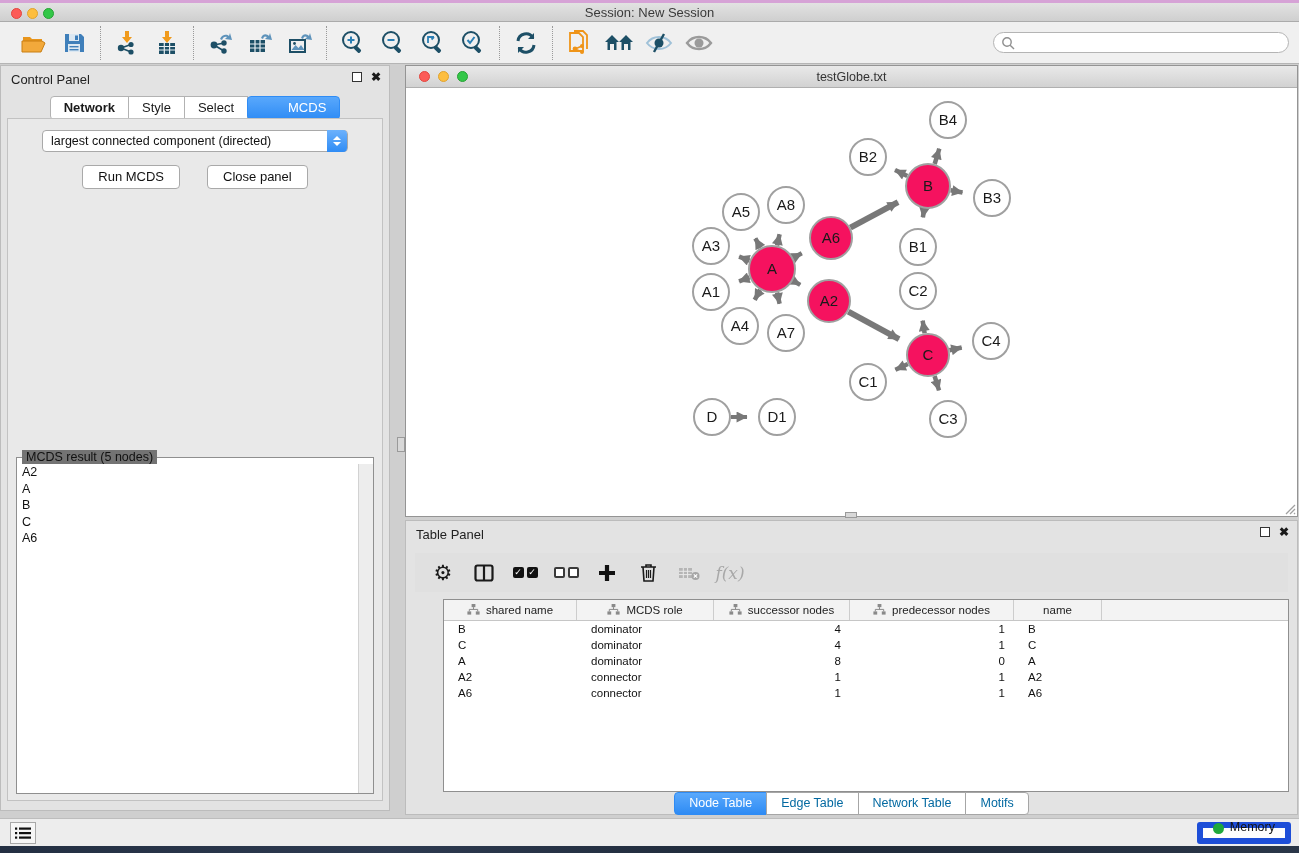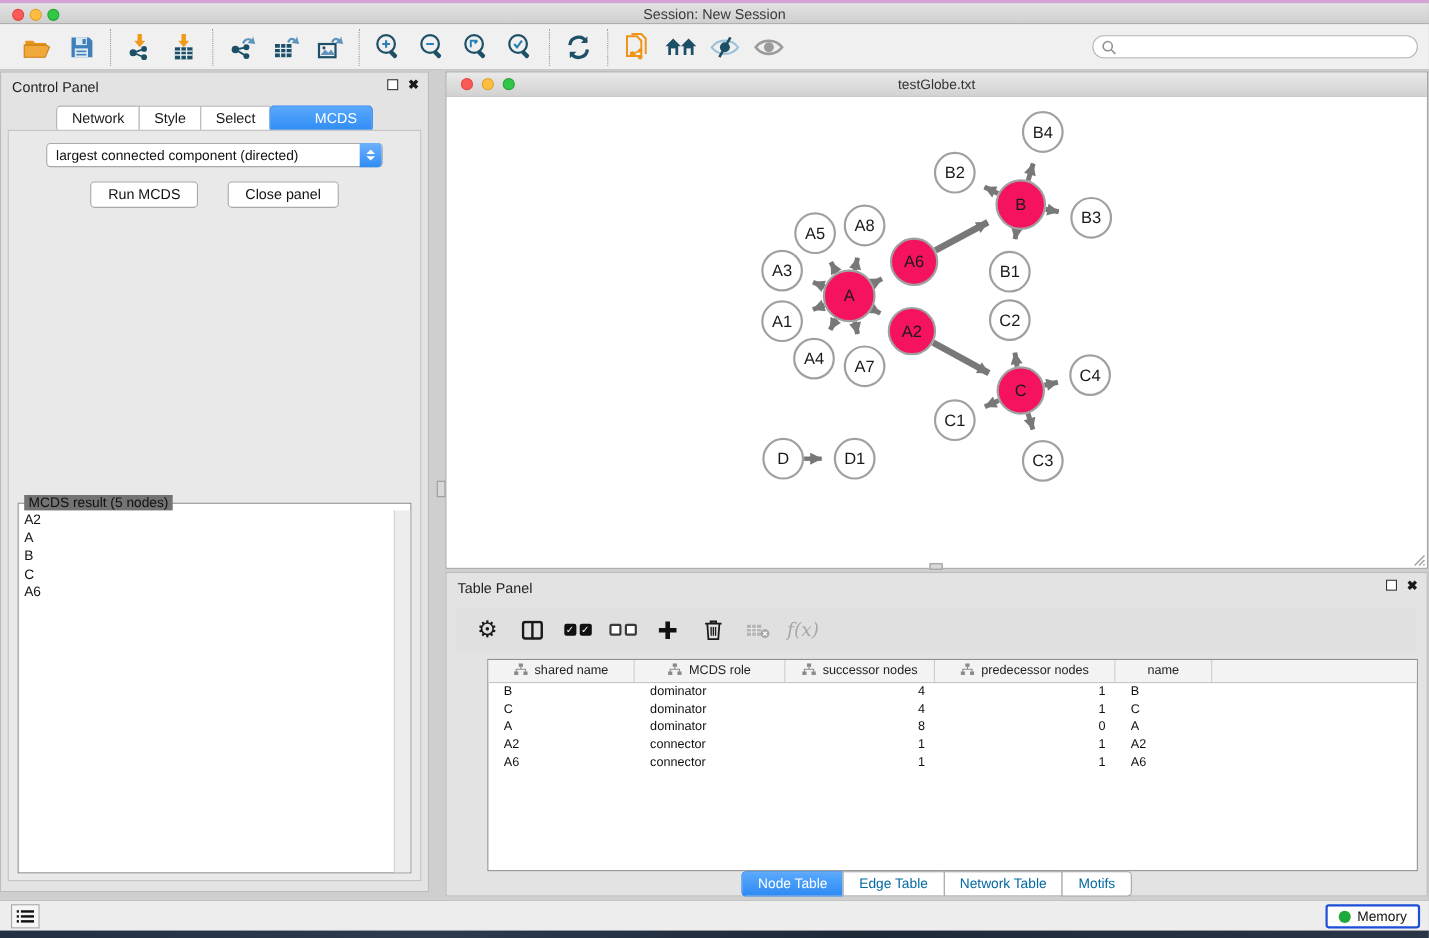--- a/index.html
+++ b/index.html
@@ -38,21 +38,21 @@
                    background:#e3e3e3; border:1px solid #bcbcbc; }
   .panel-header { position:relative; height:26px; }
   .panel-header .ptitle { position:absolute; left:10px; top:6px; font-size:13px; color:#222; }
   .panel-icons { position:absolute; right:8px; top:6px; display:flex; gap:9px; align-items:center; }
   .icon-float { width:10px; height:10px; border:1.5px solid #333; background:#fff; display:inline-block; }
   .icon-close { font-size:12px; font-weight:bold; color:#1a1a1a; line-height:10px; }
 
   .ctabs { position:absolute; left:0; right:0; top:30px; display:flex; justify-content:center; }
   .ctab { font-size:13px; color:#1a1a1a; background:#fff; border:1px solid #b2b2b2;
           padding:3px 13px 4px; margin-left:-1px; }
-  .ctab:first-child { border-radius:4px 0 0 4px; margin-left:0; }
+  .ctab:first-child { border-radius:4px 0 0 4px; margin-left:0;font-weight:bold; }
   .ctab.active { background:linear-gradient(#59a8fc,#2f8cf5); color:#fff; border-color:#2f8cf5;
                  border-radius:4px;padding-left:40px; }
 
   .cp-content { position:absolute; left:6px; right:6px; top:52px; bottom:9px;
                 background:#e9e9e9; border:1px solid #c2c2c2; }
   .opt-label { text-align:center; margin-top:23px; font-size:13px; color:#111; }
   .selectbox { position:relative; margin:11px auto 0; width:306px; height:22px; background:#fff;
                border:1px solid #a9a9a9; border-radius:4px; font-size:12.5px; color:#111;
                line-height:20px; padding-left:8px; }
   .selectbox .spinner { position:absolute; right:0; top:-1px; width:20px; height:22px;
@@ -122,21 +122,21 @@
   .btab:first-child { border-radius:4px 0 0 4px; margin-left:0; }
   .btab:last-child { border-radius:0 4px 4px 0; }
   .btab.active { background:linear-gradient(#5aa9fc,#2e8bf4); color:#fff; border-color:#2e8bf4; }
 
   
   .statusbar { position:absolute; left:0; top:818px; width:1299px; height:28px; background:#ededed;
                border-top:1px solid #bdbdbd; }
   .list-btn { position:absolute; left:10px; top:3px; width:26px; height:22px; background:#f6f6f6;
               border:1px solid #a8a8a8; display:flex; align-items:center; justify-content:center; }
   .memory-btn { position:absolute; right:8px; top:3px; height:22px; background:#fdfdfd;
-                border:2px solid #1d4ed8; border-radius:3px; display:flex; align-items:center;
+                border:6px solid #1d4ed8; border-radius:3px; display:flex; align-items:flex-end;
                 gap:6px; padding:4px 10px; font-size:12.5px; color:#111; }
   .memory-dot { width:11px; height:11px; border-radius:50%; background:#1fa83c; }
 </style>
 </head>
 <body>
 
 <div class="screen">
   <div class="strip-top"></div>
 
   <div class="titlebar">

